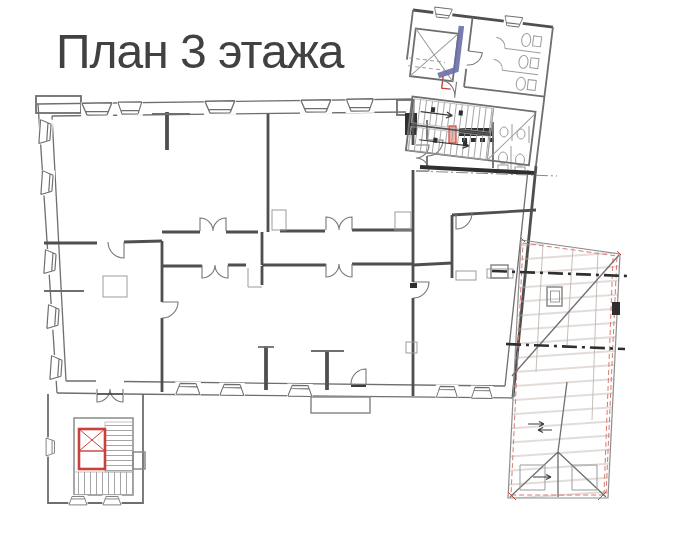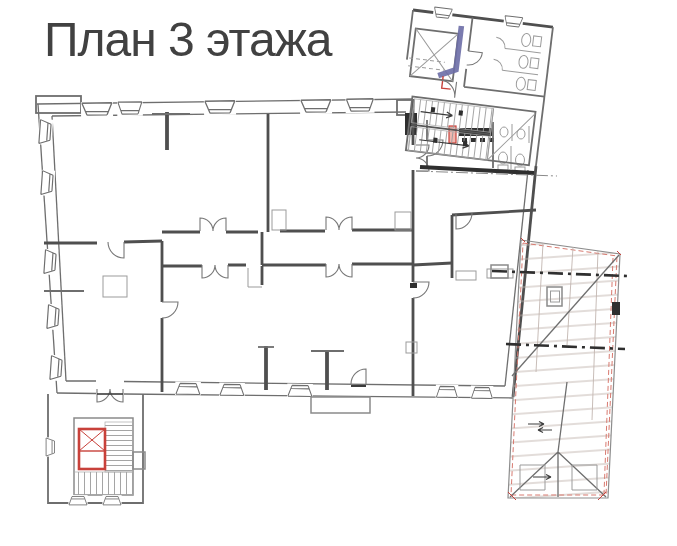--- a/index.html
+++ b/index.html
@@ -4,21 +4,21 @@
 <style>
   :root{
     --background:#ffffff; --title:#414141;
     --wall-dark:#4f4f4f; --wall-medium:#6e6e6e; --wall-light:#9b9b9b;
     --accent-red:#c8413a; --accent-red-light:#d87a70; --accent-pink:#f0b6ae;
     --accent-blue:#6b6da6; --beam-dark:#2f2f2f; --roof-line:#b5a9a2;
   }
   html,body{margin:0;padding:0;background:var(--background);}
   .canvas{position:relative;width:677px;height:546px;background:var(--background);overflow:hidden;
           font-family:"Liberation Sans",sans-serif;}
-  .page-title{position:absolute;left:44px;top:12px;margin:0;font-size:48px;font-weight:500;
+  .page-title{position:absolute;left:44px;top:12px;margin:12px;font-size:48px;font-weight:500;
           letter-spacing:-1px;color:var(--title);white-space:nowrap;}
   svg{position:absolute;left:0;top:0;}
   
   .ext{stroke:var(--wall-medium);stroke-width:1.3;fill:none;}
   .w2{stroke:var(--wall-medium);stroke-width:1.8;fill:none;}
   .w2l{stroke:#8a8a8a;stroke-width:1.5;fill:none;}
   .w3{stroke:var(--wall-dark);stroke-width:2.8;fill:none;}
   .w4{stroke:var(--wall-dark);stroke-width:3.8;fill:none;}
   .thin{stroke:var(--wall-light);stroke-width:1;fill:none;}
   .thind{stroke:#777;stroke-width:1.1;fill:none;}

